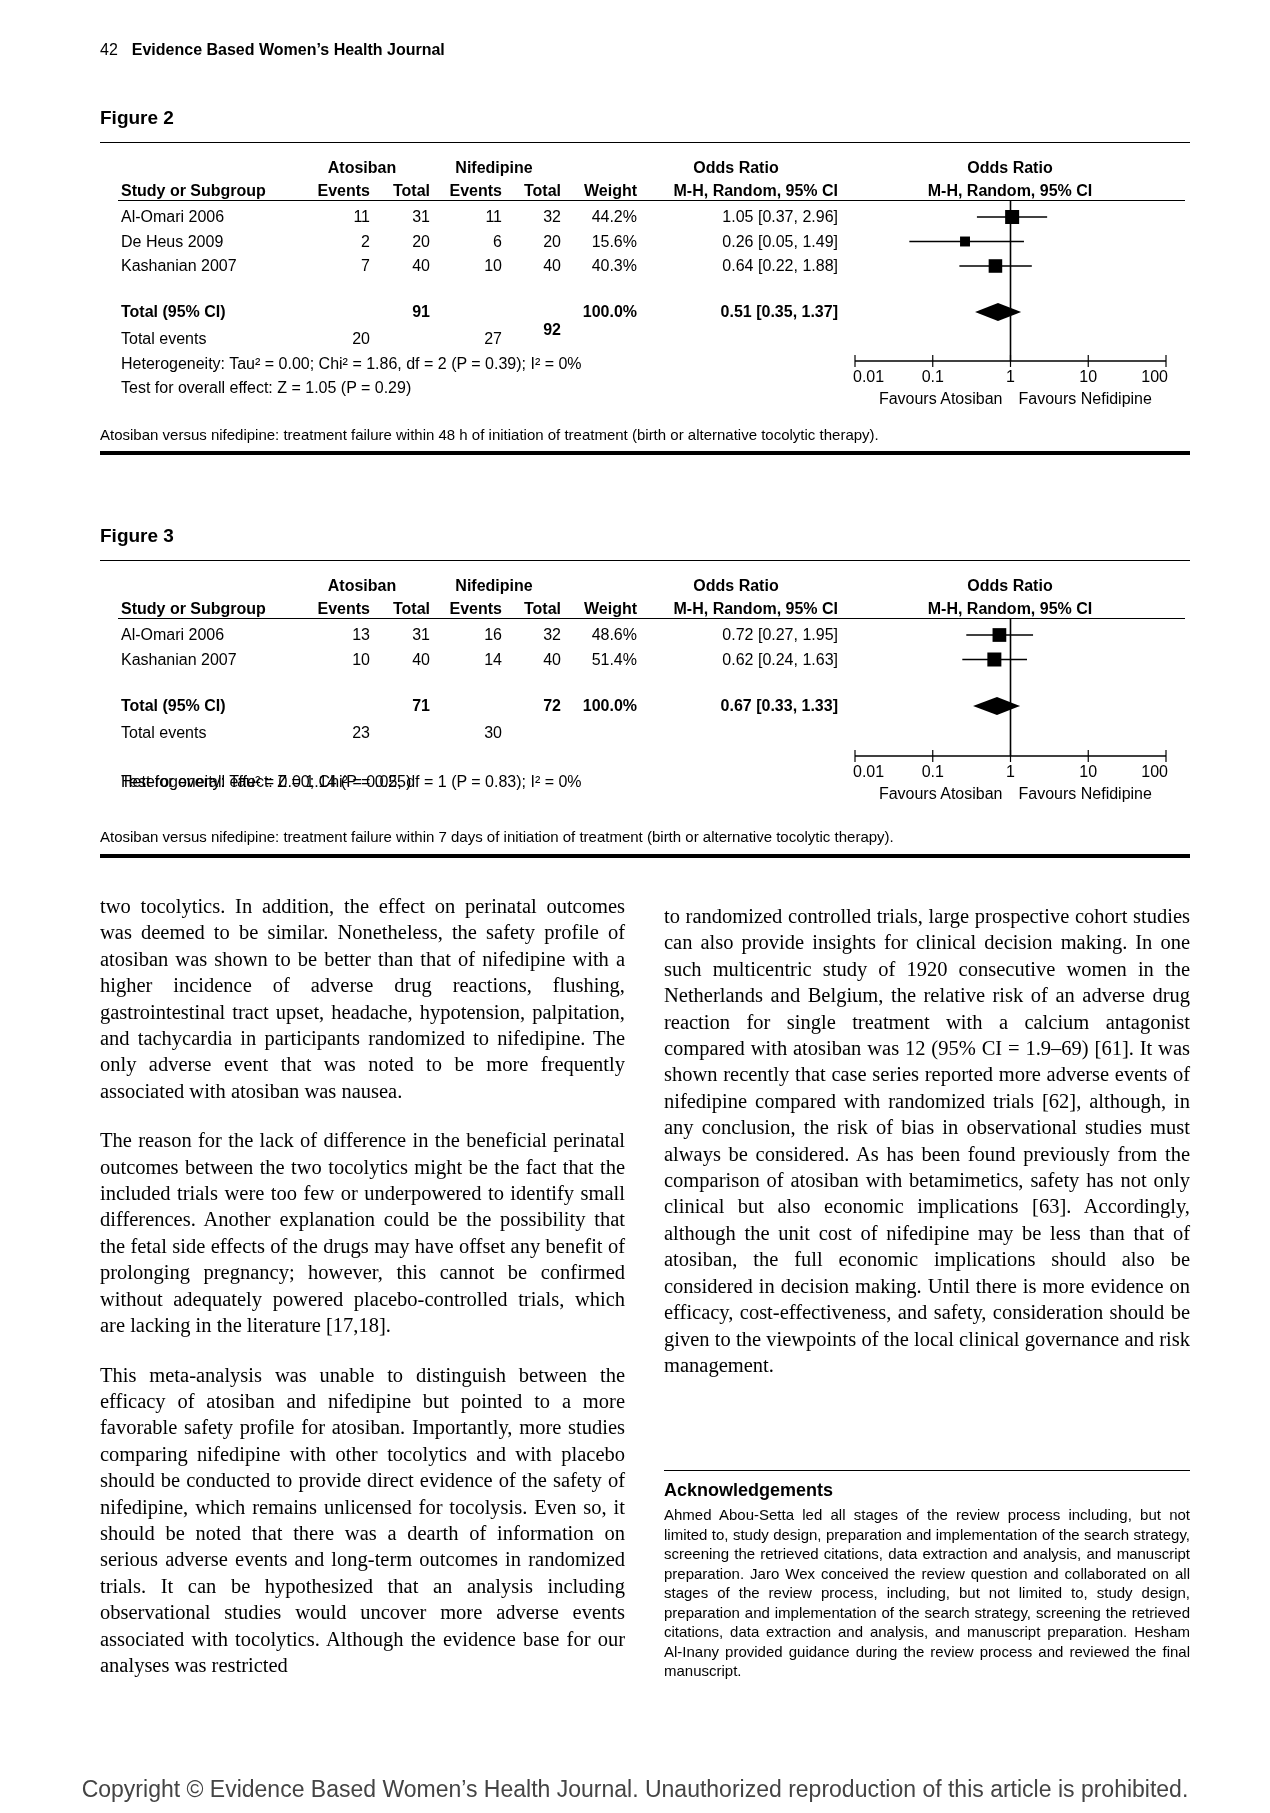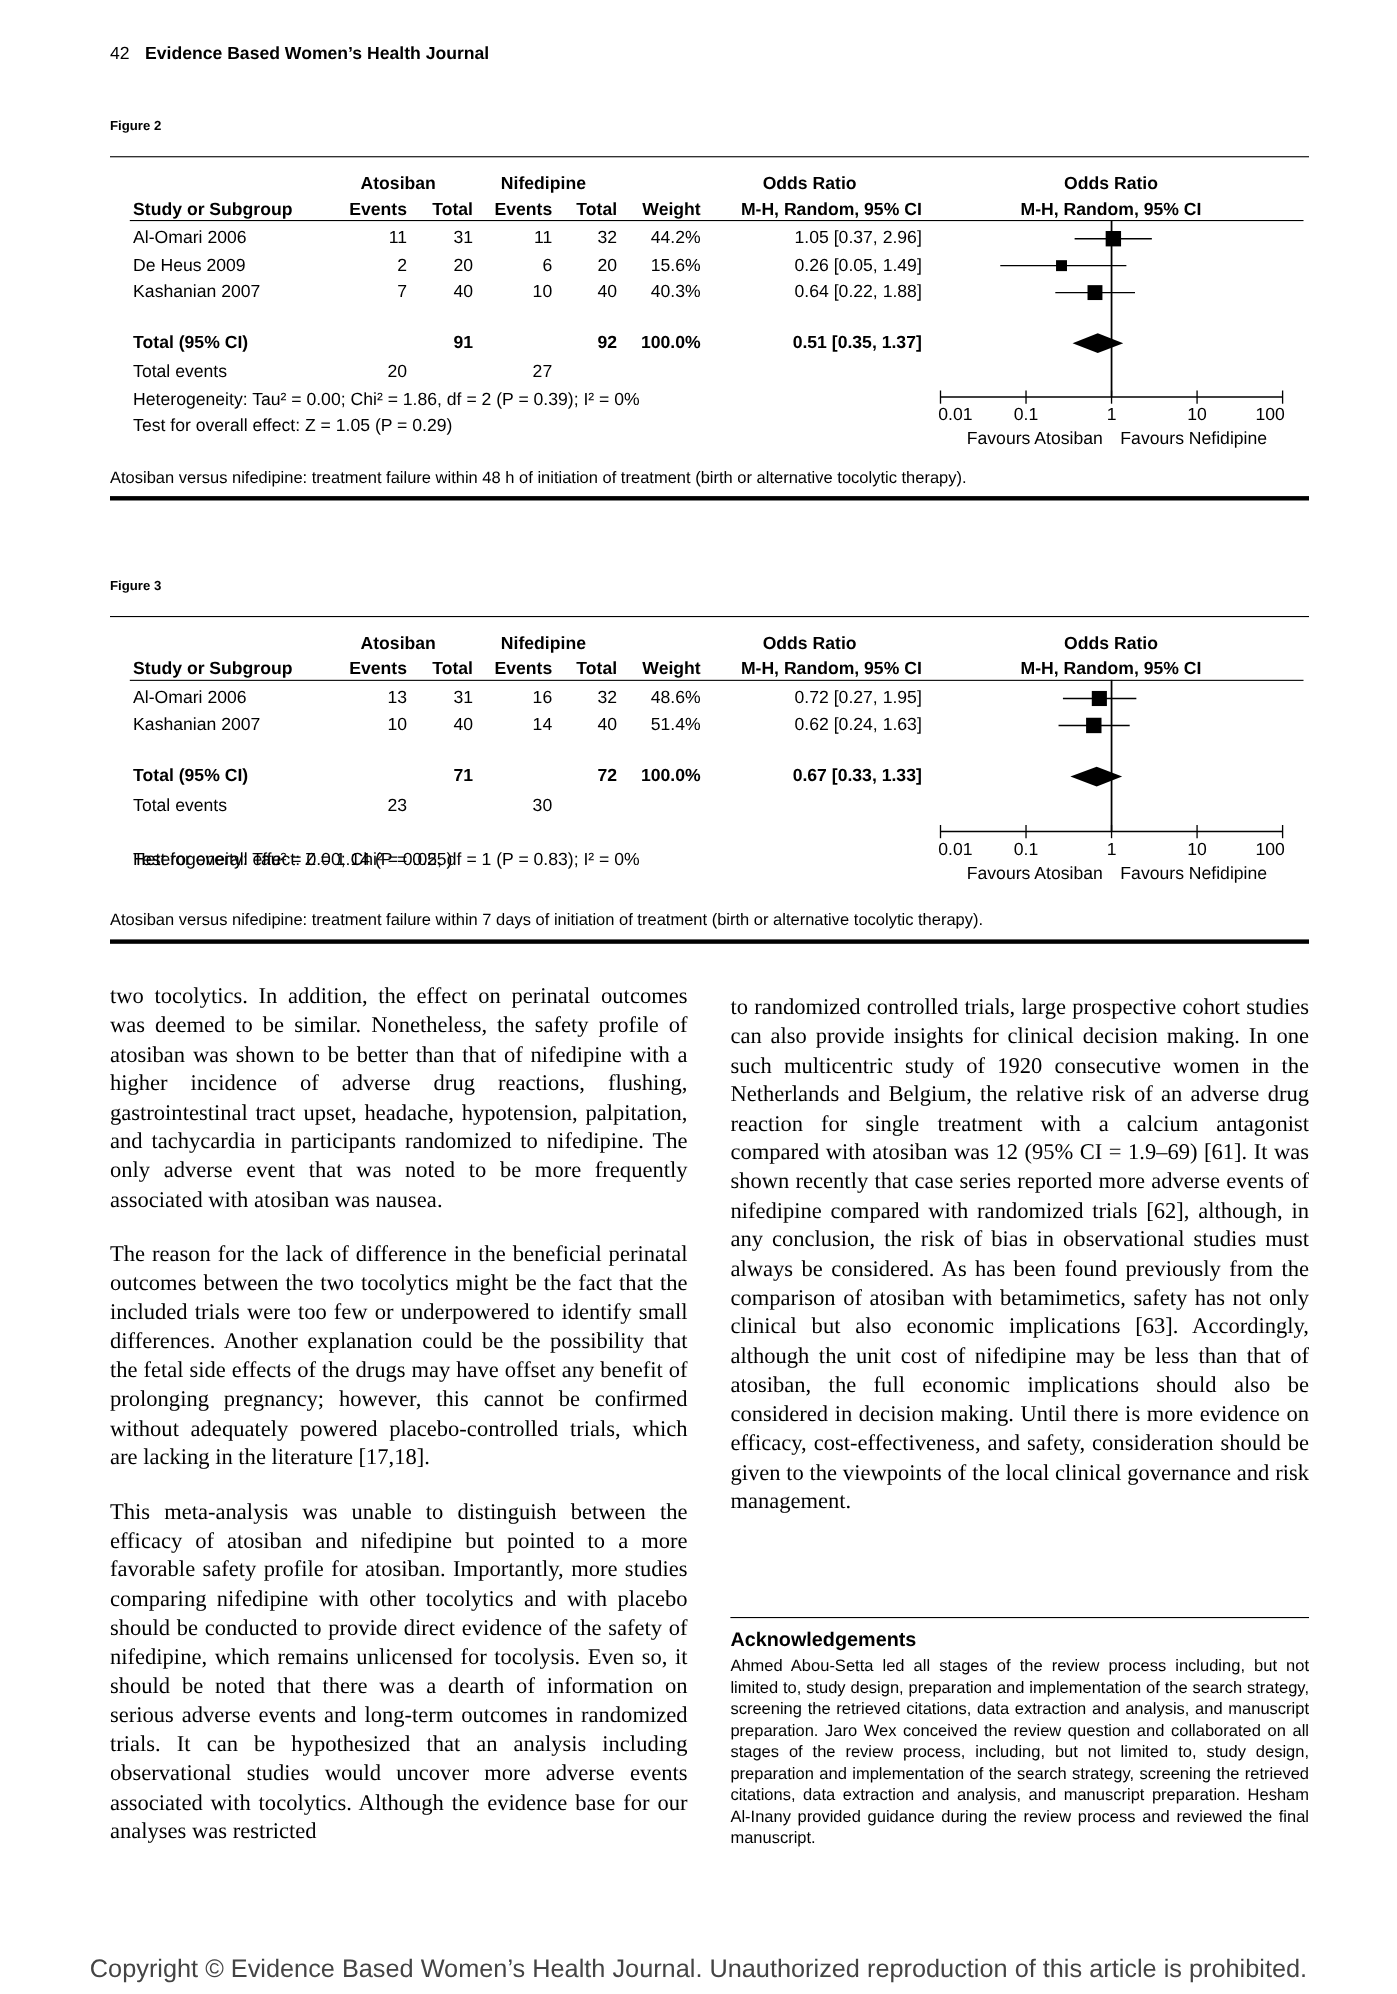--- a/index.html
+++ b/index.html
@@ -2,21 +2,21 @@
 <html><head>
 <meta charset="utf-8">
 <style>
   html, body { margin:0; padding:0; background:#ffffff; }
   body { width:1270px; height:1813px; position:relative; overflow:hidden; color:#000; }
   .abs { position:absolute; }
   .sans { font-family: "Liberation Sans", sans-serif; }
   .running { left:100px; top:41px; font-size:16px; }
   .running .pg { margin-right:14px; }
   .running .jt { font-weight:bold; }
-  .figlabel { font-size:12px; font-weight:bold; left:100px; }
+  .figlabel { font-size:19px; font-weight:bold; left:100px; }
   .rule { position:absolute; left:100px; width:1090px; background:#000; }
   .thin { height:1px; }
   .thick { height:4px; }
   .fig { position:absolute; left:0; width:1270px; font-family:"Liberation Sans", sans-serif; font-size:16px; }
   .cell { position:absolute; white-space:nowrap; line-height:20px; }
   .b { font-weight:bold; }
   .caption { position:absolute; left:100px; font-size:15px; white-space:nowrap; }
   .col { position:absolute; font-family:"Liberation Serif", serif; font-size:20.5px; line-height:26.4px; text-align:justify; }
   .col p { margin:0 0 23px 0; hyphens:manual; }
   .ack-head { font-family:"Liberation Sans", sans-serif; font-weight:bold; font-size:18px; }
@@ -64,21 +64,21 @@
     <div class="cell" style="right: 432px; text-align: right; top: 231.5px;">0.26 [0.05, 1.49]</div>
     <div class="cell" style="left: 121px; top: 256px;">Kashanian 2007</div>
     <div class="cell" style="right: 900px; text-align: right; top: 256px;">7</div>
     <div class="cell" style="right: 840px; text-align: right; top: 256px;">40</div>
     <div class="cell" style="right: 768px; text-align: right; top: 256px;">10</div>
     <div class="cell" style="right: 709px; text-align: right; top: 256px;">40</div>
     <div class="cell" style="right: 633px; text-align: center; top: 256px;">40.3%</div>
     <div class="cell" style="right: 432px; text-align: right; top: 256px;">0.64 [0.22, 1.88]</div>
     <div class="cell b" style="left: 121px; top: 302px;">Total (95% CI)</div>
     <div class="cell b" style="right: 840px; text-align: right; top: 302px;">91</div>
-    <div class="cell b" style="right: 709px; text-align: right; top: 302px; margin-left: 28px;">92</div>
+    <div class="cell b" style="right: 709px; text-align: right; top: 320px; margin-left: 28px;">92</div>
     <div class="cell b" style="right: 633px; text-align: right; top: 302px;">100.0%</div>
     <div class="cell b" style="right: 432px; text-align: right; top: 302px;">0.51 [0.35, 1.37]</div>
     <div class="cell" style="left: 121px; top: 329px;">Total events</div>
     <div class="cell" style="right: 900px; text-align: right; top: 329px;">20</div>
     <div class="cell" style="right: 768px; text-align: right; top: 329px;">27</div>
     <div class="cell" style="left: 121px; top: 354px;">Heterogeneity: Tau² = 0.00; Chi² = 1.86, df = 2 (P = 0.39); I² = 0%</div>
     <div class="cell" style="left: 121px; top: 378px;">Test for overall effect: Z = 1.05 (P = 0.29)</div>
     <svg class="forest" width="1270" height="900" style="top: 0px;">
       <line x1="1010.5" x2="1010.5" y1="200" y2="361" stroke="#000" stroke-width="1.6"></line>
       <line x1="855" x2="1166" y1="361" y2="361" stroke="#000" stroke-width="1.4"></line>

